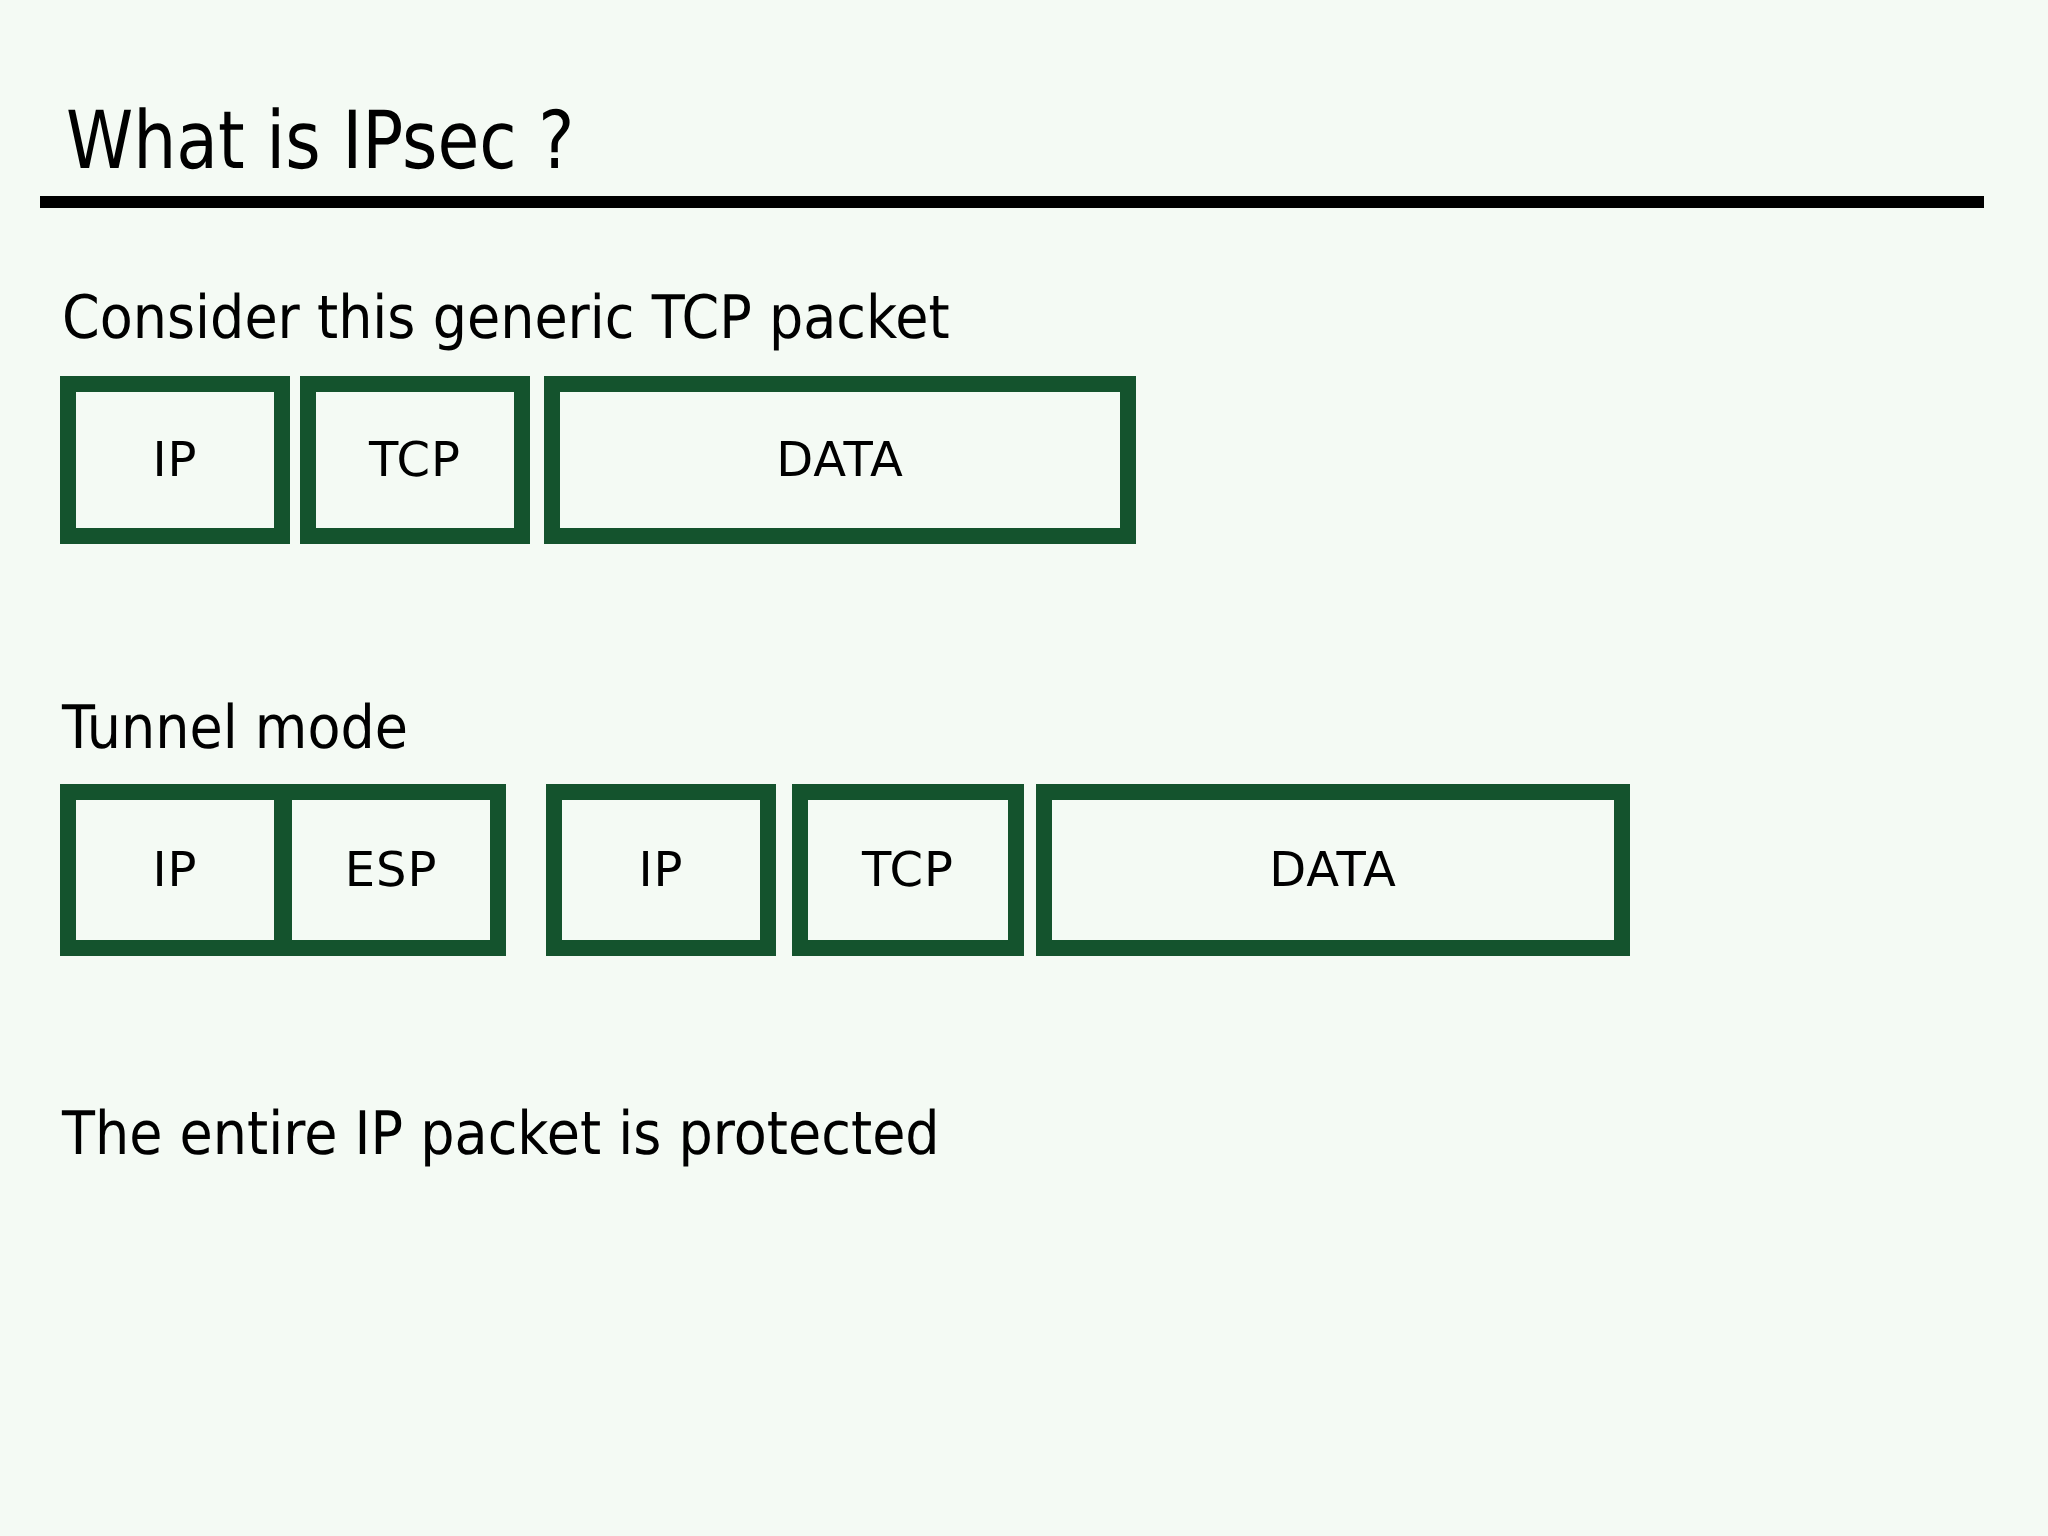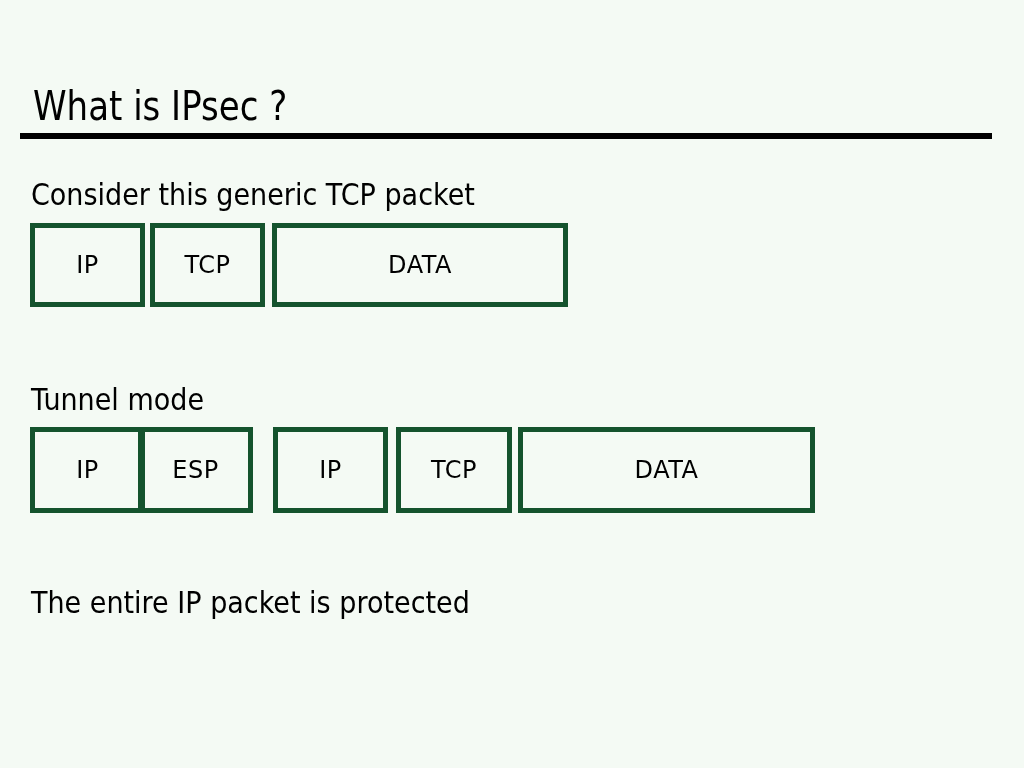--- a/index.html
+++ b/index.html
@@ -11,21 +11,20 @@
     height: 768px;
     background: #f4faf4;
     font-family: "DejaVu Sans", "Liberation Sans", sans-serif;
     color: #000000;
     overflow: hidden;
     position: relative;
   }
   .slide {
     position: absolute;
     inset: 0;
-    margin-top: 35px;
   }
   .page-title {
     position: absolute;
     left: 33px;
     top: 49px;
     font-size: 40px;
     line-height: 1.1;
     font-weight: 400;
     white-space: nowrap;
     transform: scale(0.85, 1);
@@ -48,21 +47,21 @@
     white-space: nowrap;
     transform: scale(0.9, 1);
     transform-origin: left top;
   }
   .label-intro   { top: 143px; }
   .label-tunnel  { top: 348px; }
   .label-footnote{ top: 551px; }
   .pbox {
     position: absolute;
     box-sizing: border-box;
-    border: 5px solid #14532d;
+    border: 8px solid #14532d;
     background: transparent;
     display: flex;
     align-items: center;
     justify-content: center;
     font-size: 24px;
     letter-spacing: 0.5px;
   }
   
   .r1 { top: 188px; height: 84px; }
   .r1-ip   { left: 30px;  width: 115px; }

